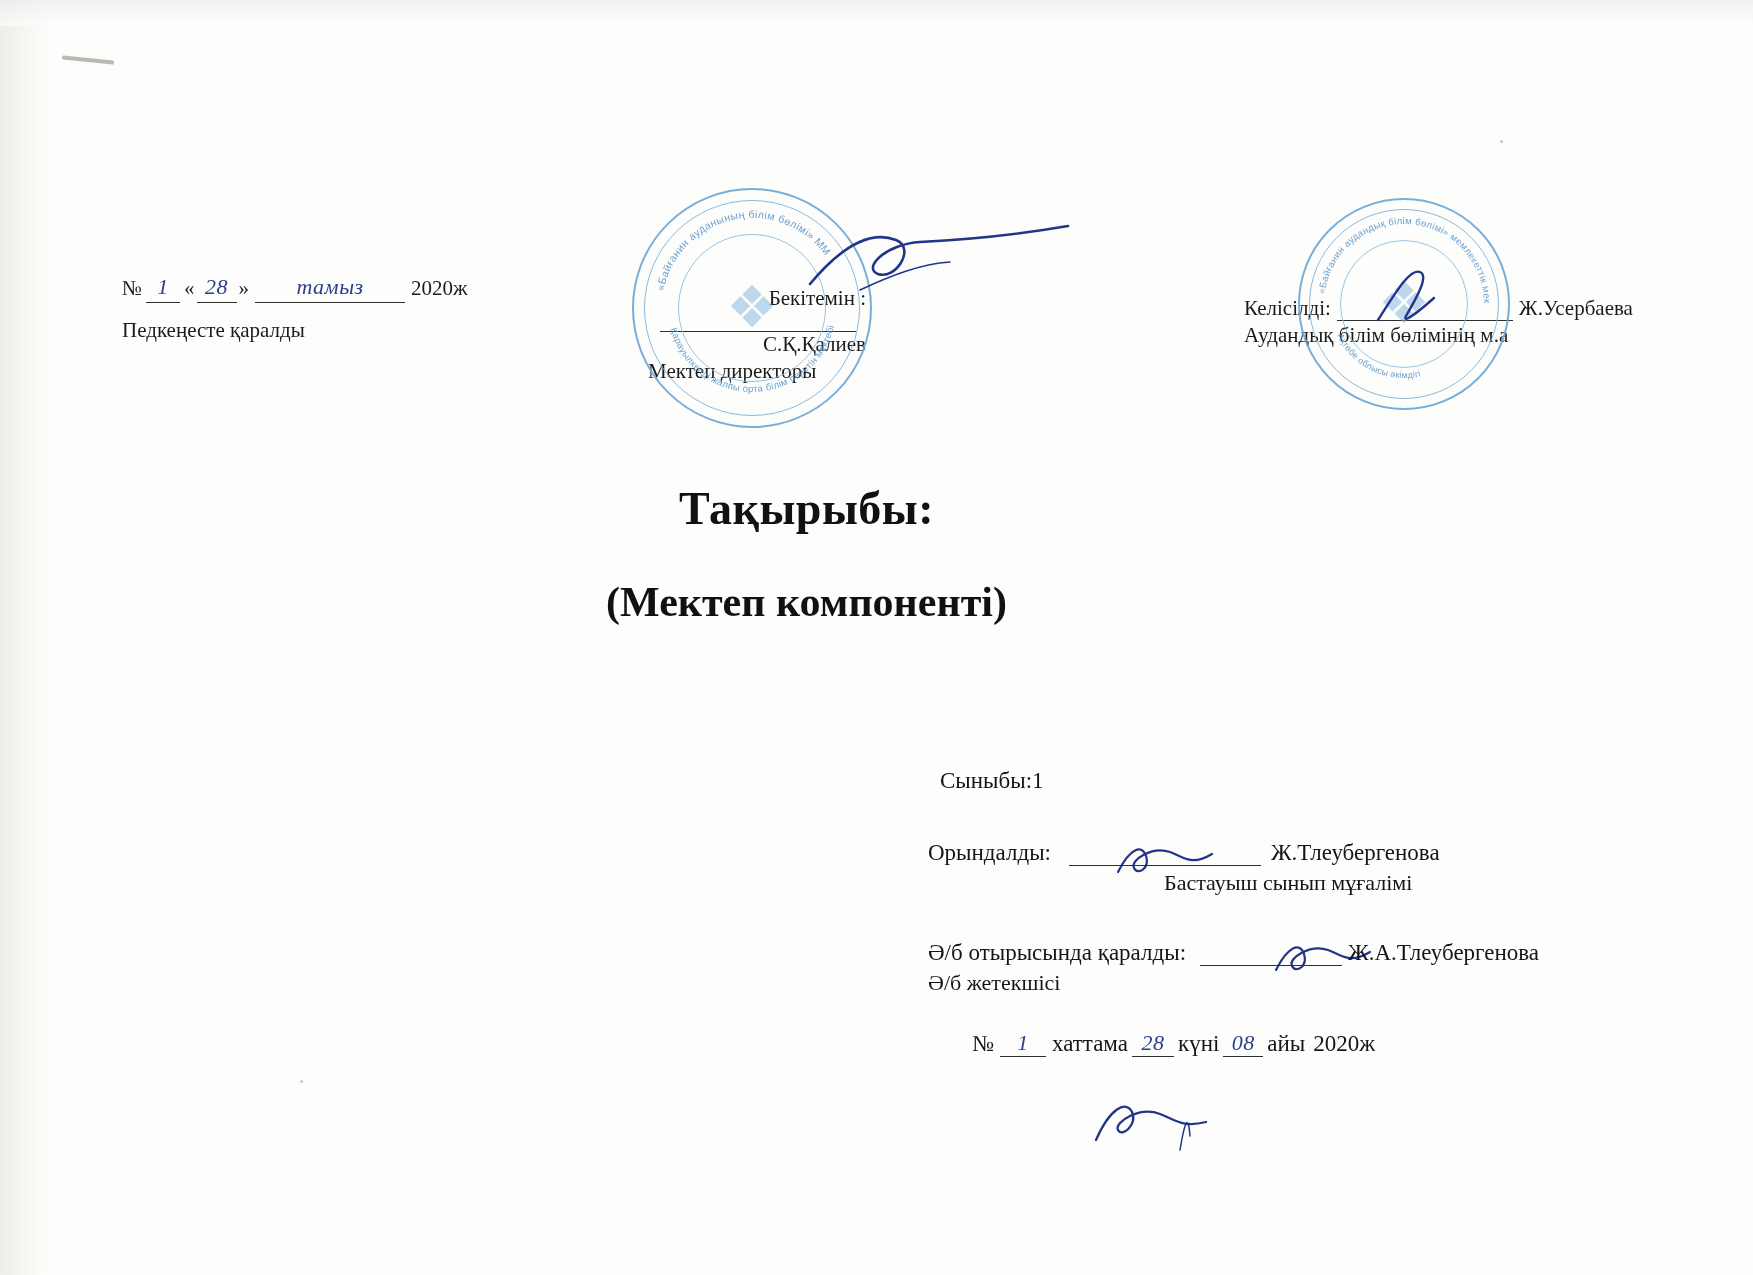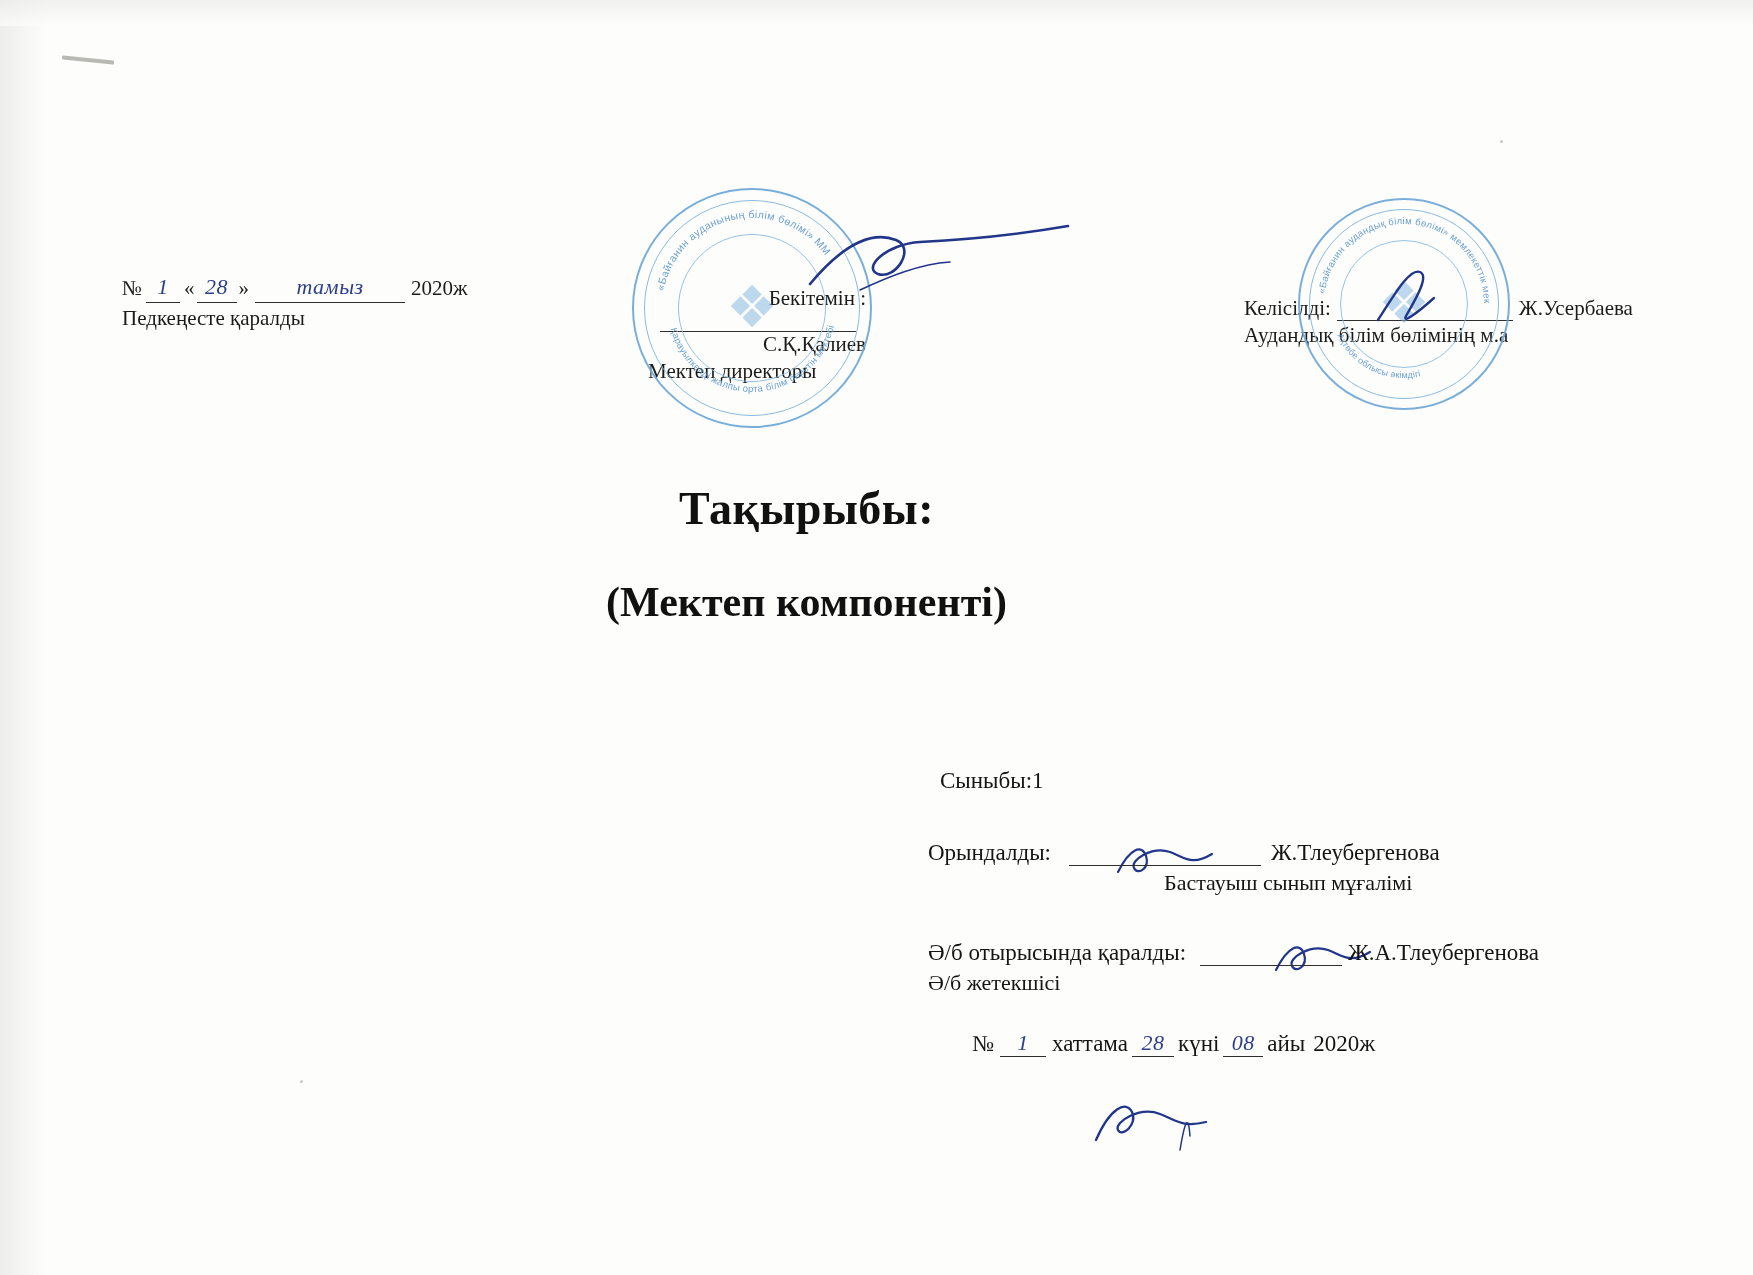--- a/index.html
+++ b/index.html
@@ -64,21 +64,21 @@
     font-style: italic;
     color: #2b3f8c;
     font-size: 22px;
     letter-spacing: .5px;
   }
   .ul {
     border-bottom: 1.3px solid #2e2e2e;
     display: inline-block;
     text-align: center;
   }
-  .hdr-left .line2 { margin-top: 1px; font-size: 21px; }
+  .hdr-left .line2 { margin-top: 13px; font-size: 21px; }
 
   .hdr-center {
     position: absolute;
     left: 648px;
     top: 286px;
     font-size: 21px;
     color: #1b1b1b;
     white-space: nowrap;
   }
   .hdr-center .row1 { display: flex; align-items: flex-end; flex-direction: column; }

